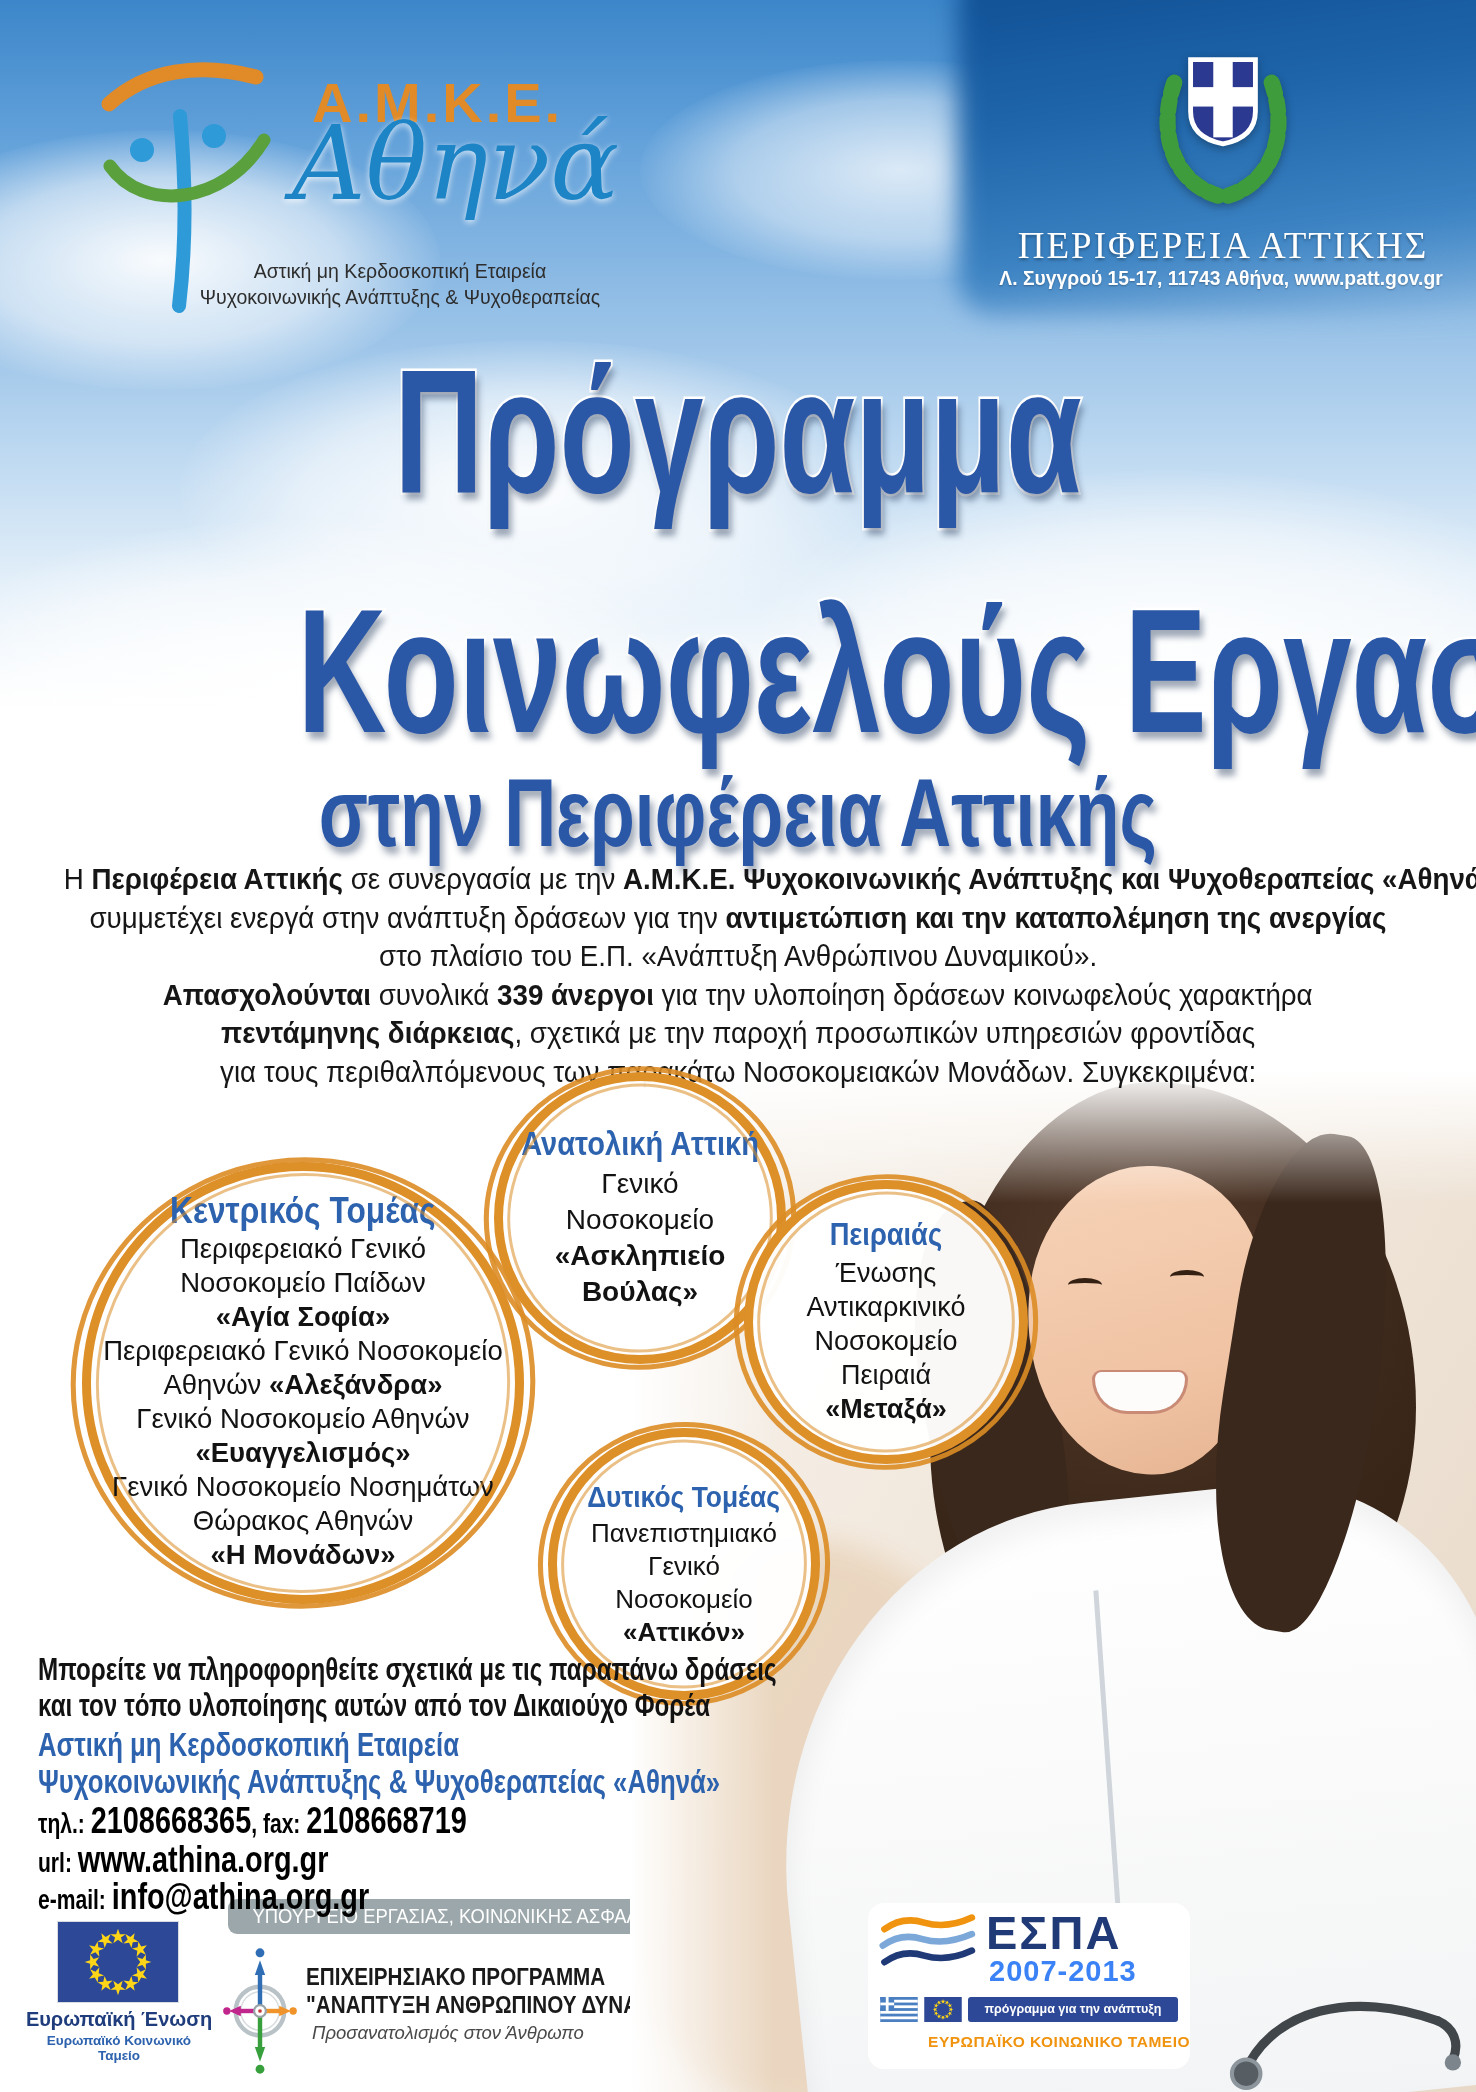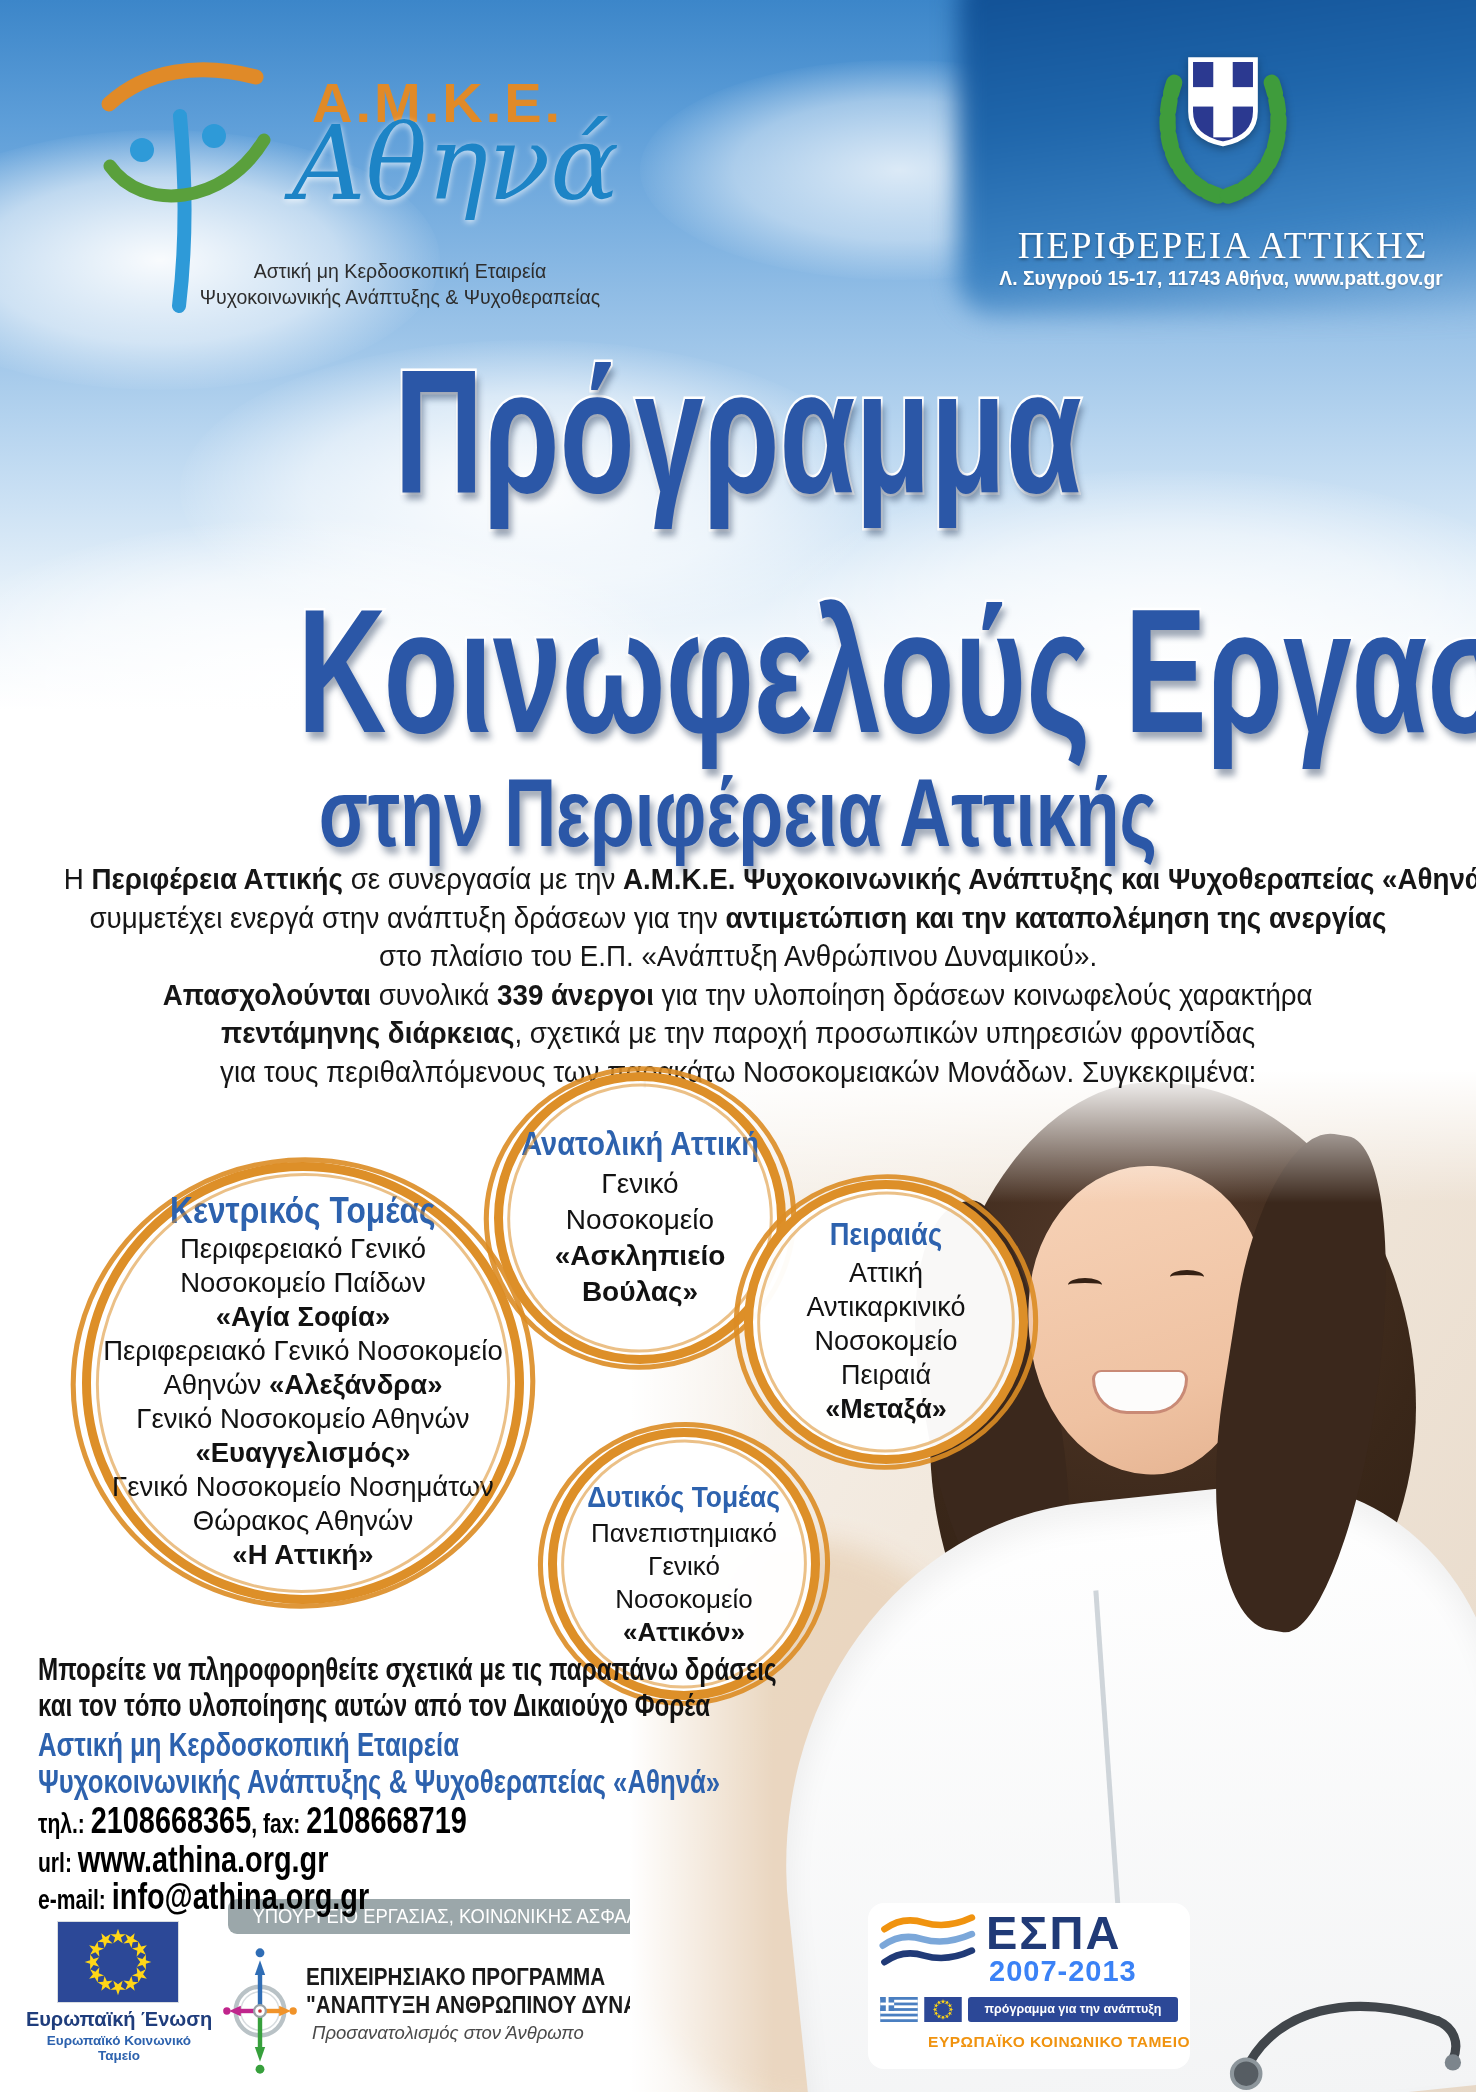--- a/index.html
+++ b/index.html
@@ -223,36 +223,36 @@
     <div>
         <div class="cline"><span>Περιφερειακό Γενικό</span></div>
         <div class="cline"><span>Νοσοκομείο Παίδων</span></div>
         <div class="cline"><span class="b">«Αγία Σοφία»</span></div>
         <div class="cline"><span>Περιφερειακό Γενικό Νοσοκομείο</span></div>
         <div class="cline"><span>Αθηνών </span><span class="b">«Αλεξάνδρα»</span></div>
         <div class="cline"><span>Γενικό Νοσοκομείο Αθηνών</span></div>
         <div class="cline"><span class="b">«Ευαγγελισμός»</span></div>
         <div class="cline"><span>Γενικό Νοσοκομείο Νοσημάτων</span></div>
         <div class="cline"><span>Θώρακος Αθηνών</span></div>
-        <div class="cline"><span class="b">«Η Αττική»</span></div>
+        <div class="cline"><span class="b">«Η Μονάδων»</span></div>
       </div>
   </div>
   <div class="circle c-anatoliki">
     <div class="ctitle"><span class="cx cx88">Ανατολική Αττική</span></div>
     <div>
         <div class="cline"><span>Γενικό</span></div>
         <div class="cline"><span>Νοσοκομείο</span></div>
         <div class="cline"><span class="b">«Ασκληπιείο</span></div>
         <div class="cline"><span class="b">Βούλας»</span></div>
       </div>
   </div>
   <div class="circle c-peiraias">
     <div class="ctitle"><span class="cx cx88">Πειραιάς</span></div>
     <div>
-        <div class="cline"><span>Αττική</span></div>
+        <div class="cline"><span>Ένωσης</span></div>
         <div class="cline"><span>Αντικαρκινικό</span></div>
         <div class="cline"><span>Νοσοκομείο</span></div>
         <div class="cline"><span>Πειραιά</span></div>
         <div class="cline"><span class="b">«Μεταξά»</span></div>
       </div>
   </div>
   <div class="circle c-dytikos">
     <div class="ctitle"><span class="cx cx88">Δυτικός Τομέας</span></div>
     <div>
         <div class="cline"><span>Πανεπιστημιακό</span></div>

